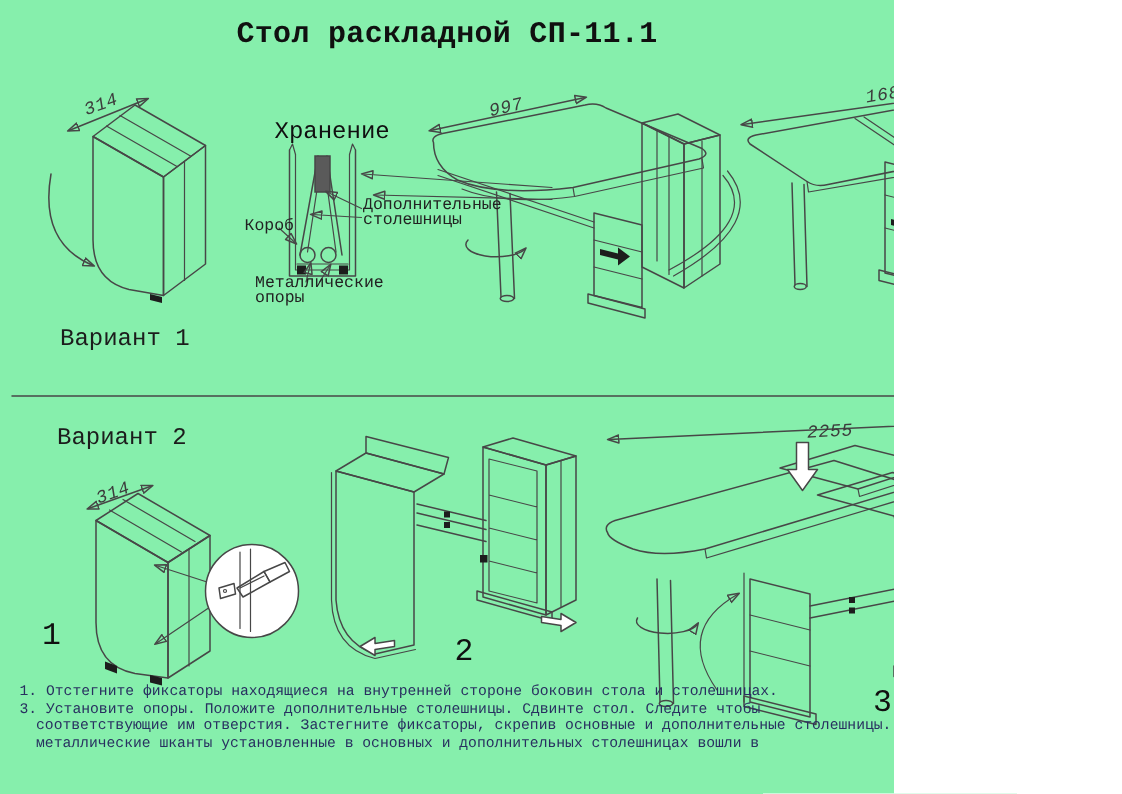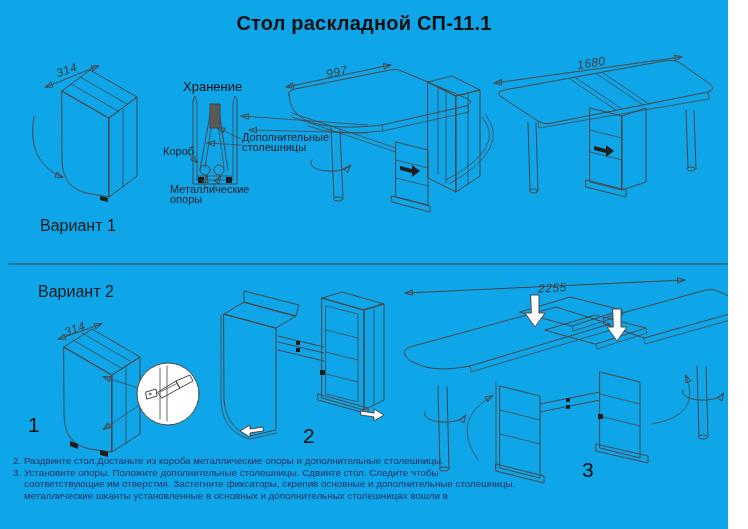--- a/index.html
+++ b/index.html
@@ -1,30 +1,30 @@
 <!DOCTYPE html>
 <html><head>
 <meta charset="utf-8">
 <style>
   html,body{margin:0;padding:0;background:#fff;}
-  .page{position:relative;width:728px;height:529px;background:#0ea5e9;
-        font-family:Liberation Sans, sans-serif;overflow:hidden;}
+  .page{position:relative;width:596px;height:529px;background:#86efac;
+        font-family:Liberation Mono, monospace;overflow:hidden;}
   svg.art{position:absolute;left:0;top:0;}
   svg.art path,svg.art line,svg.art circle,svg.art ellipse,svg.art polyline{
         fill:none;stroke:#474747;stroke-width:1;stroke-linecap:round;stroke-linejoin:round;}
   svg.art .fillb{fill:#1d1d1d;stroke:none;}
   svg.art .fillw{fill:#ffffff;stroke:#474747;}
   svg.art .fillg{fill:#5a5a5a;stroke:#474747;}
   svg.art .thin{stroke-width:.8;}
   .txt{position:absolute;color:#1a1a1a;white-space:nowrap;}
   .title{left:0;right:0;top:12px;text-align:center;font-size:20px;font-weight:600;
          letter-spacing:.2px;color:#101010;}
   .variant{font-size:16px;color:#1c1c1c;}
   .dim{font-style:italic;font-size:12px;color:#3c3c3c;letter-spacing:.5px;}
-  .storage-title{font-size:13px;color:#101010;}
+  .storage-title{font-size:16px;color:#101010;}
   .small-label{font-size:11px;line-height:10px;color:#222;}
   .centered{}
   .note{font-size:9.6px;line-height:13.6px;color:#2e2e2e;}
   .instr{font-size:9.8px;line-height:11.5px;color:#283060;}
   .instr-cont{padding-left:11px;}
   .stepnum{font-size:21px;color:#101010;}
 </style>
 </head>
 <body>
 
@@ -205,19 +205,19 @@
   <div class="txt variant" style="left:38px;top:283px;text-align:center;">Вариант 2</div>
 
   <div class="txt dim" style="left:64px;top:322px;transform:rotate(-20deg);">314</div>
   <div class="txt dim" style="left:538px;top:281px;transform:rotate(-3deg);">2255</div>
 
   <div class="txt stepnum" style="left:28px;top:413px;">1</div>
   <div class="txt stepnum" style="left:303px;top:424px;">2</div>
   <div class="txt stepnum" style="left:582px;top:458px;">3</div>
 
   <div class="txt instr" style="left:13px;top:455px;">
-    <div>2. Раздвинте стол.Достаньте из короба металлические опоры и дополнительные столешницы.</div>
+    <div>1. Отстегните фиксаторы находящиеся на внутренней стороне боковин стола и столешницах.</div>
     <div>3. Установите опоры. Положите дополнительные столешницы. Сдвинте стол. Следите чтобы</div>
     <div class="instr-cont">соответствующие им отверстия. Застегните фиксаторы, скрепив основные и дополнительные столешницы.</div>
     <div class="instr-cont">металлические шканты установленные в основных и дополнительных столешницах вошли в</div>
   </div>
 
 </div>
 
 </body></html>

